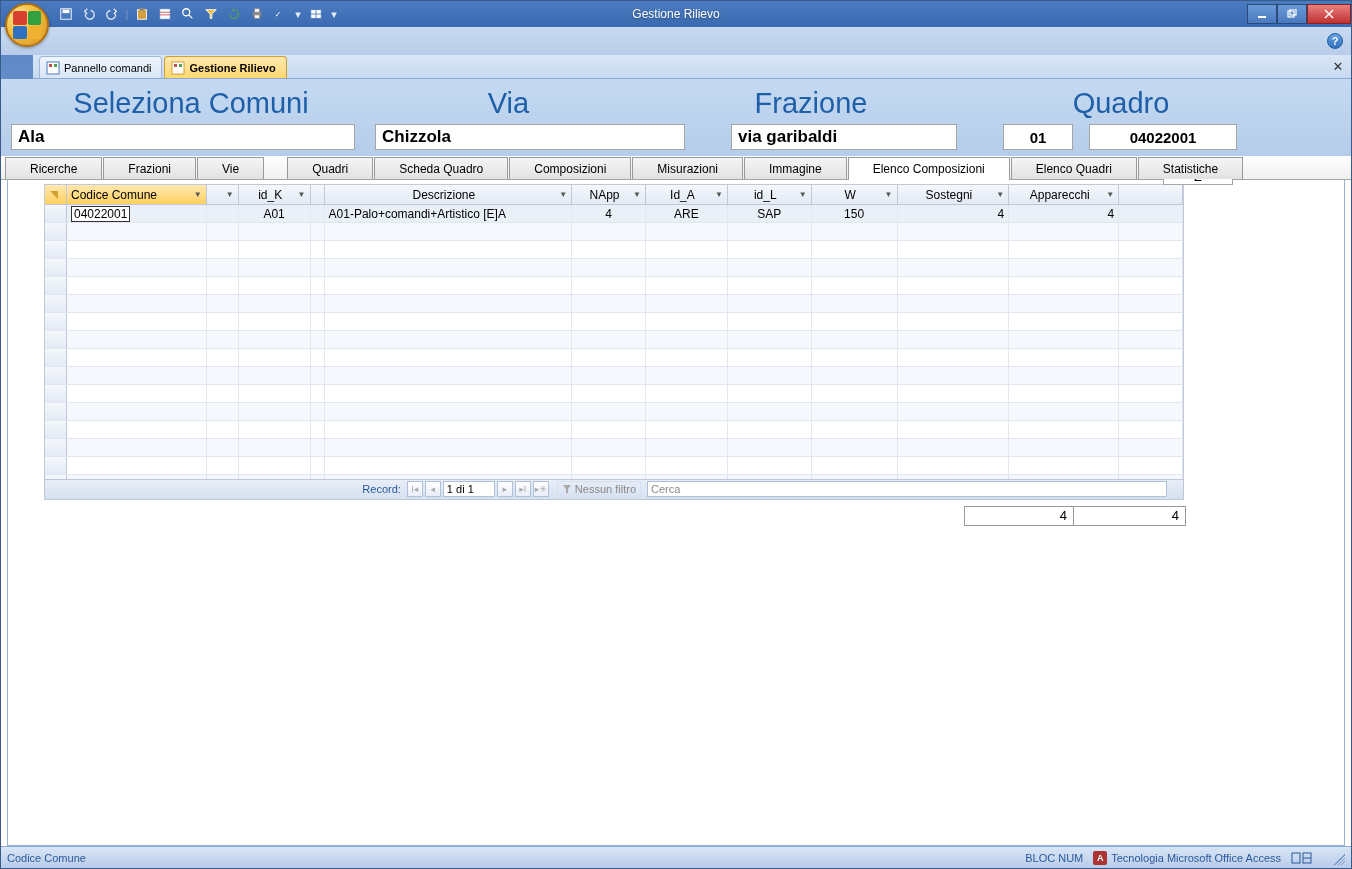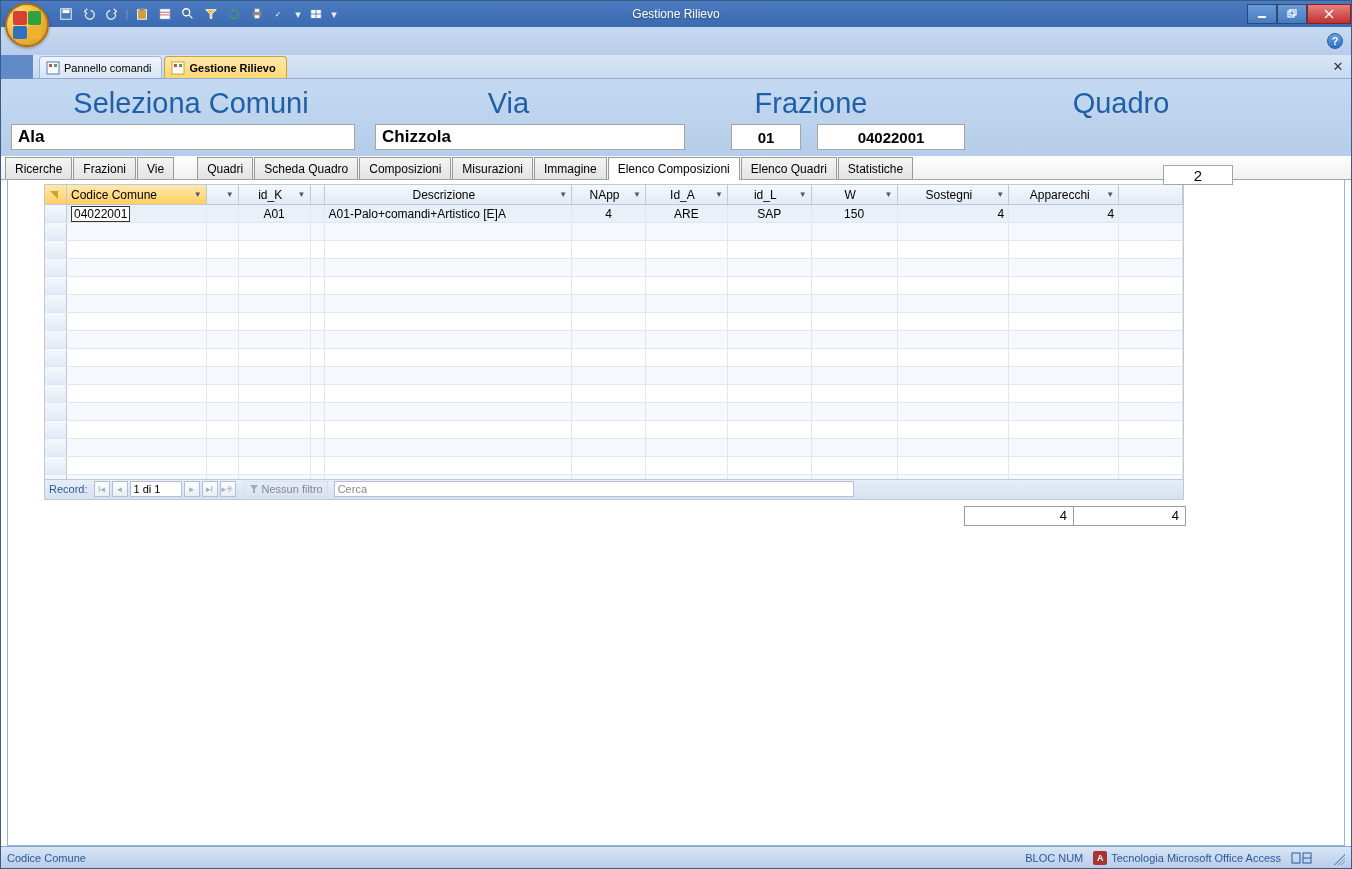--- a/index.html
+++ b/index.html
@@ -39,21 +39,21 @@
 .fh1 { width: 360px; } .fh2 { width: 330px; } .fh3 { width: 275px; } .fh4 { width: 290px; }
 .form-row { display: flex; align-items: center; margin-top: 4px; gap: 16px; }
 .tf { height: 26px; border: 1px solid #a5a5a5; background: #fff; padding: 0 6px; font-size: 17px; font-weight: bold; font-family: "Segoe UI", Tahoma, sans-serif; }
 .tf.small { font-size: 15px; text-align: center; }
 .tf-comuni { width: 344px; } .tf-frazione { width: 310px; margin-left: 4px; } .tf-via { width: 226px; margin-left: 30px; }
 .tf-q1 { width: 70px; margin-left: 30px; } .tf-q2 { width: 148px; } .tf-q3 { width: 70px; position: absolute; right: 118px; top: 86px; height: 20px; font-size: 13px; font-weight: normal; }
 .quadro-wrap { position: relative; }
 
 
 .inner-tabstrip { height: 24px; background: #fff; display: flex; border-bottom: 1px solid #a5a5a5; padding-left: 4px; align-items: flex-end; }
-.itab { height: 22px; padding: 0 9px; border: 1px solid #999; background: linear-gradient(to bottom, #f5f5f5 0%, #e2e2e2 100%); font-size: 12px; display: flex; align-items: center; margin-right: 1px; border-bottom: none; position: relative; }
+.itab { height: 22px; padding: 0 24px; border: 1px solid #999; background: linear-gradient(to bottom, #f5f5f5 0%, #e2e2e2 100%); font-size: 12px; display: flex; align-items: center; margin-right: 1px; border-bottom: none; position: relative; }
 .itab.active { background: #fff; z-index: 2; height: 23px; margin-bottom: -1px; }
 
 
 .content { flex: 1; background: #fff; display: flex; flex-direction: column; overflow: hidden; }
 .grid-wrap { flex: 1; margin: 4px 8px 0 36px; border: 1px solid #c0c8d8; background: #fff; display: flex; flex-direction: column; overflow: hidden; width: 1140px; }
 .grid-header { display: flex; height: 20px; background: linear-gradient(to bottom, #f5f8fc 0%, #e2eaf5 100%); border-bottom: 1px solid #c0c8d8; }
 .gh { border-right: 1px solid #c0c8d8; display: flex; align-items: center; justify-content: space-between; padding: 0 4px; font-size: 12px; position: relative; }
 .gh .dd { font-size: 8px; color: #555; }
 .gh-sel { width: 22px; background: linear-gradient(to bottom, #ffe8b0 0%, #ffd060 100%); }
 .gh-active { background: linear-gradient(to bottom, #ffe8b0 0%, #ffd060 100%); }
@@ -76,21 +76,21 @@
 .c5 { width: 248px; }
 .c6 { width: 74px; }
 .c7 { width: 82px; }
 .c8 { width: 84px; }
 .c9 { width: 86px; }
 .c10 { width: 112px; }
 .c11 { width: 110px; }
 .c12 { width: 64px; }
 
 
-.rec-nav { height: 20px; background: linear-gradient(to bottom, #e8eef8 0%, #d5e0f0 100%); border-top: 1px solid #c0c8d8; display: flex; align-items: center; font-size: 11px; padding: 0 4px; gap: 2px; }
+.rec-nav { height: 20px; background: linear-gradient(to bottom, #e8eef8 0%, #d5e0f0 100%); border-top: 1px solid #c0c8d8; display: flex; align-items: center; font-size: 11px; padding: 0 16px; gap: 2px; justify-content: flex-end; }
 .rec-nav .lbl { color: #2a5a9a; margin-right: 4px; }
 .nav-btn { width: 16px; height: 16px; border: 1px solid #b0c0d8; background: linear-gradient(to bottom,#fff,#e8eef8); display: flex; align-items: center; justify-content: center; font-size: 9px; color: #335; }
 .nav-btn.disabled { color: #aaa; }
 .rec-input { width: 52px; height: 16px; border: 1px solid #b0c0d8; background: #fff; text-align: left; padding: 0 3px; font-size: 11px; }
 .filter-ind { display: flex; align-items: center; gap: 3px; color: #888; margin-left: 6px; padding: 0 4px; border: 1px solid #d5e0f0; height: 16px; }
 .search-box { width: 520px; height: 16px; border: 1px solid #b0c0d8; background: #fff; margin-left: 4px; padding: 0 3px; font-size: 11px; color: #888; }
 
 
 .totals { display: flex; justify-content: flex-end; padding: 6px 158px 6px 0; gap: 0; }
 .tot-box { width: 110px; height: 20px; border: 1px solid #999; background: #fff; text-align: right; padding: 0 6px; font-size: 13px; display:flex; align-items:center; justify-content:flex-end; }
@@ -242,20 +242,21 @@
     <input class="tf small tf-q3" value="2" style="">
     <div class="form-headers">
       <div class="fh fh1">Seleziona Comuni</div>
       <div class="fh fh3">Via</div>
       <div class="fh fh2">Frazione</div>
       <div class="fh fh4">Quadro</div>
     </div>
     <div class="form-row">
       <input class="tf tf-comuni" value="Ala" style="">
       <input class="tf tf-frazione" value="Chizzola" style="">
+      <input class="tf tf-via" value="via garibaldi" style="">
       <input class="tf small tf-q1" value="01" style="">
       <input class="tf small tf-q2" value="04022001" style="">
     </div>
   </div>
 
   <div class="inner-tabstrip" style="background: linear-gradient(to bottom,#fefefe,#f0f0f0);">
     <div class="itab">Ricerche</div>
     <div class="itab">Frazioni</div>
     <div class="itab">Vie</div>
     <div style="width:22px"></div>

